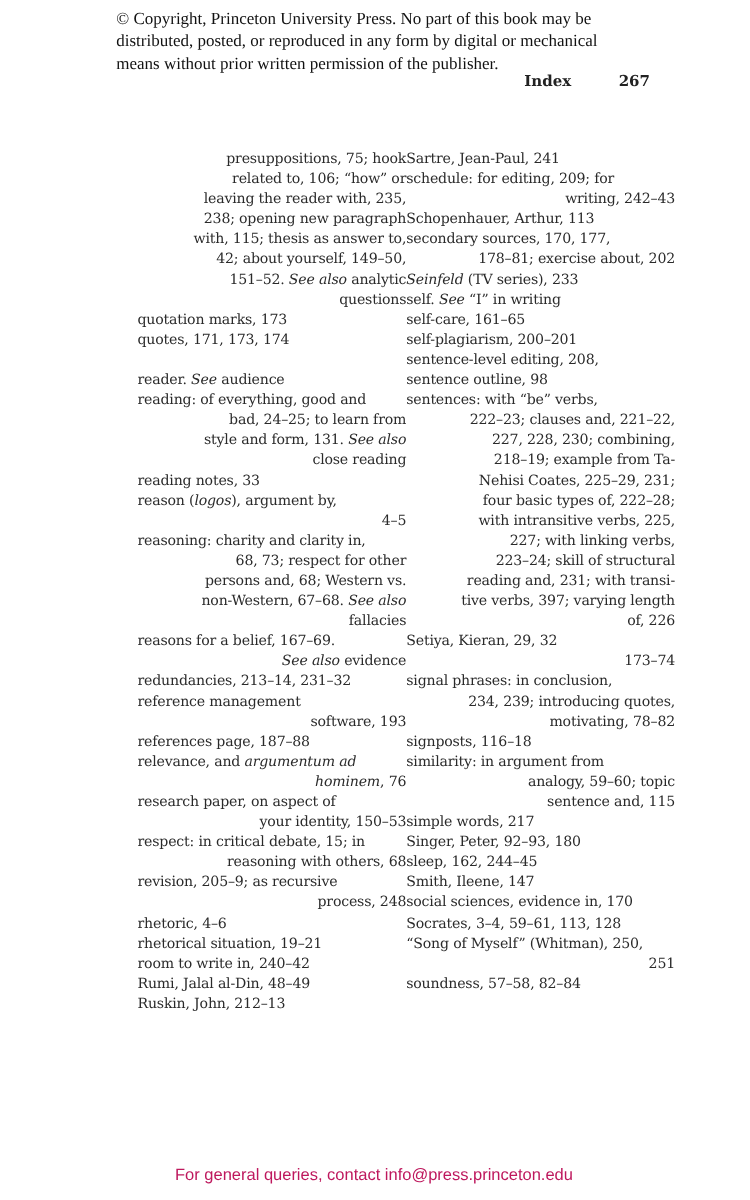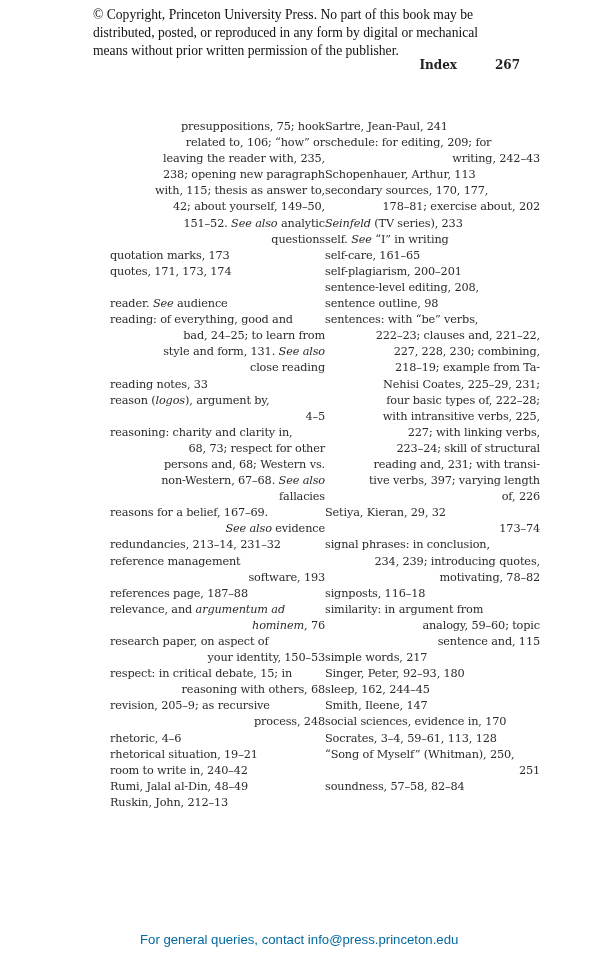--- a/index.html
+++ b/index.html
@@ -19,21 +19,21 @@
     letter-spacing: -0.15px;
   }
   .col-left { left: 110px; width: 215px; }
   .col-right { left: 325px; width: 215px; }
   .line { white-space: nowrap; height: 16.1px; }
   .line.indent { padding-left: 20px; text-align: right; }
   .line.gap { height: 16.1px; }
   .it { font-style: italic; }
   .footer {
     position: absolute; top: 932px; left: 140px;
-    font-family: "Liberation Sans", sans-serif; font-size: 13.2px; color: #0369a1;
+    font-family: "Liberation Sans", sans-serif; font-size: 13.2px; color: #be185d;
   }
 </style>
 </head>
 <body>
 
 <div class="notice">
   <div>© Copyright, Princeton University Press. No part of this book may be</div>
   <div>distributed, posted, or reproduced in any form by digital or mechanical</div>
   <div>means without prior written permission of the publisher.</div>
 </div>

